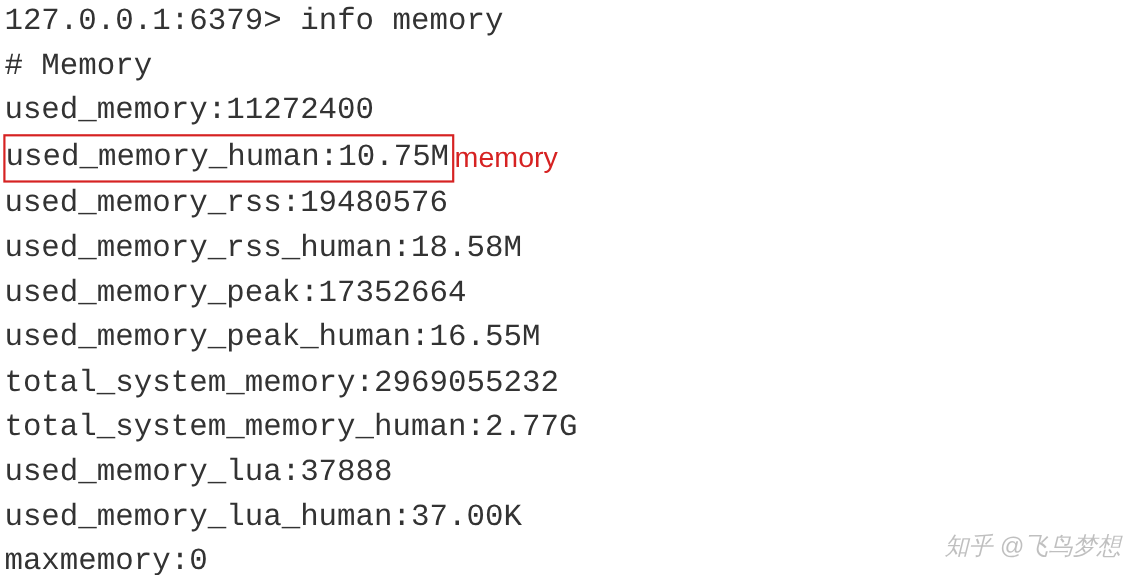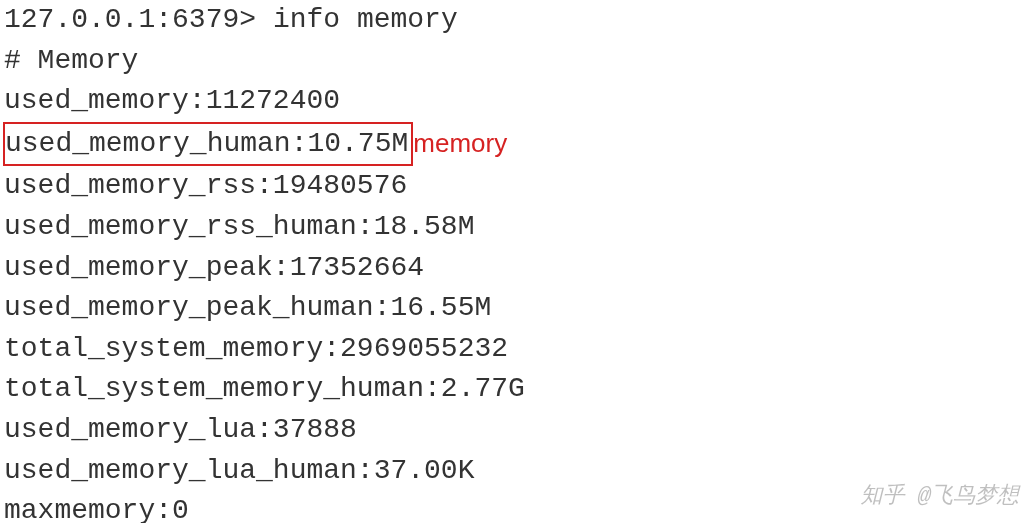--- a/index.html
+++ b/index.html
@@ -35,21 +35,21 @@
     }
     .annotation {
       color: #d62222;
       font-family: "Microsoft YaHei", Arial, sans-serif;
       font-size: 26px;
     }
     .watermark {
       position: absolute;
       right: 10px;
       bottom: 10px;
-      font-family: Liberation Mono, monospace;
+      font-family: Liberation Sans, sans-serif;
       font-size: 22px;
       color: rgba(0,0,0,0.25);
       font-style: italic;
     }
   </style>
 </head>
 <body>
 
 <div class="line">
   <span>127.0.0.1:6379</span><span>&gt;</span> <span>info memory</span>

